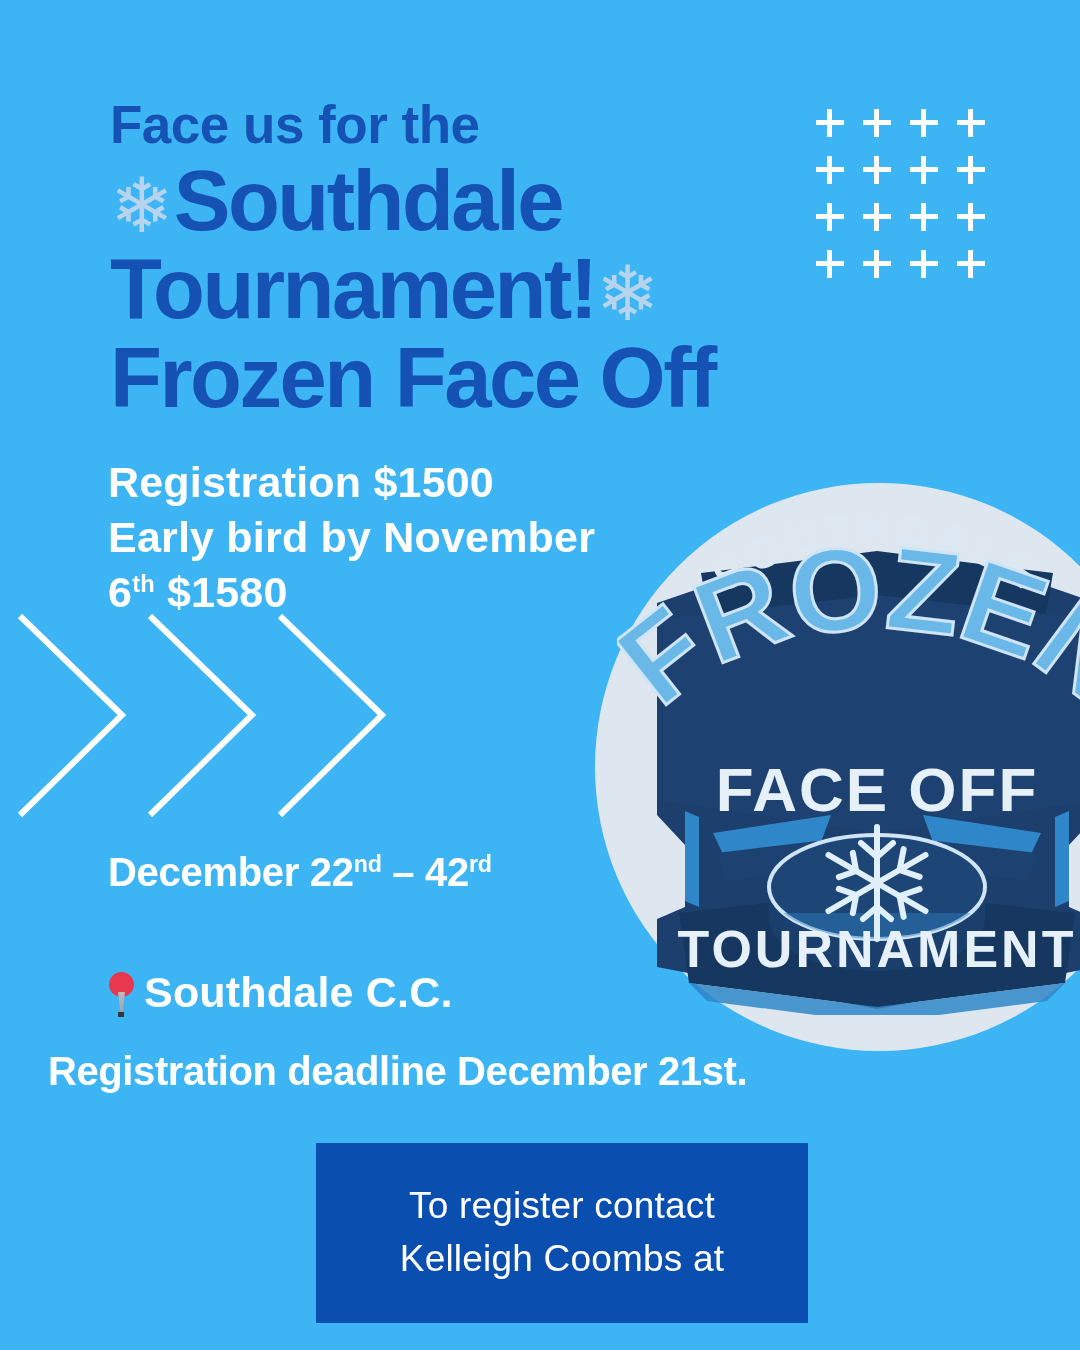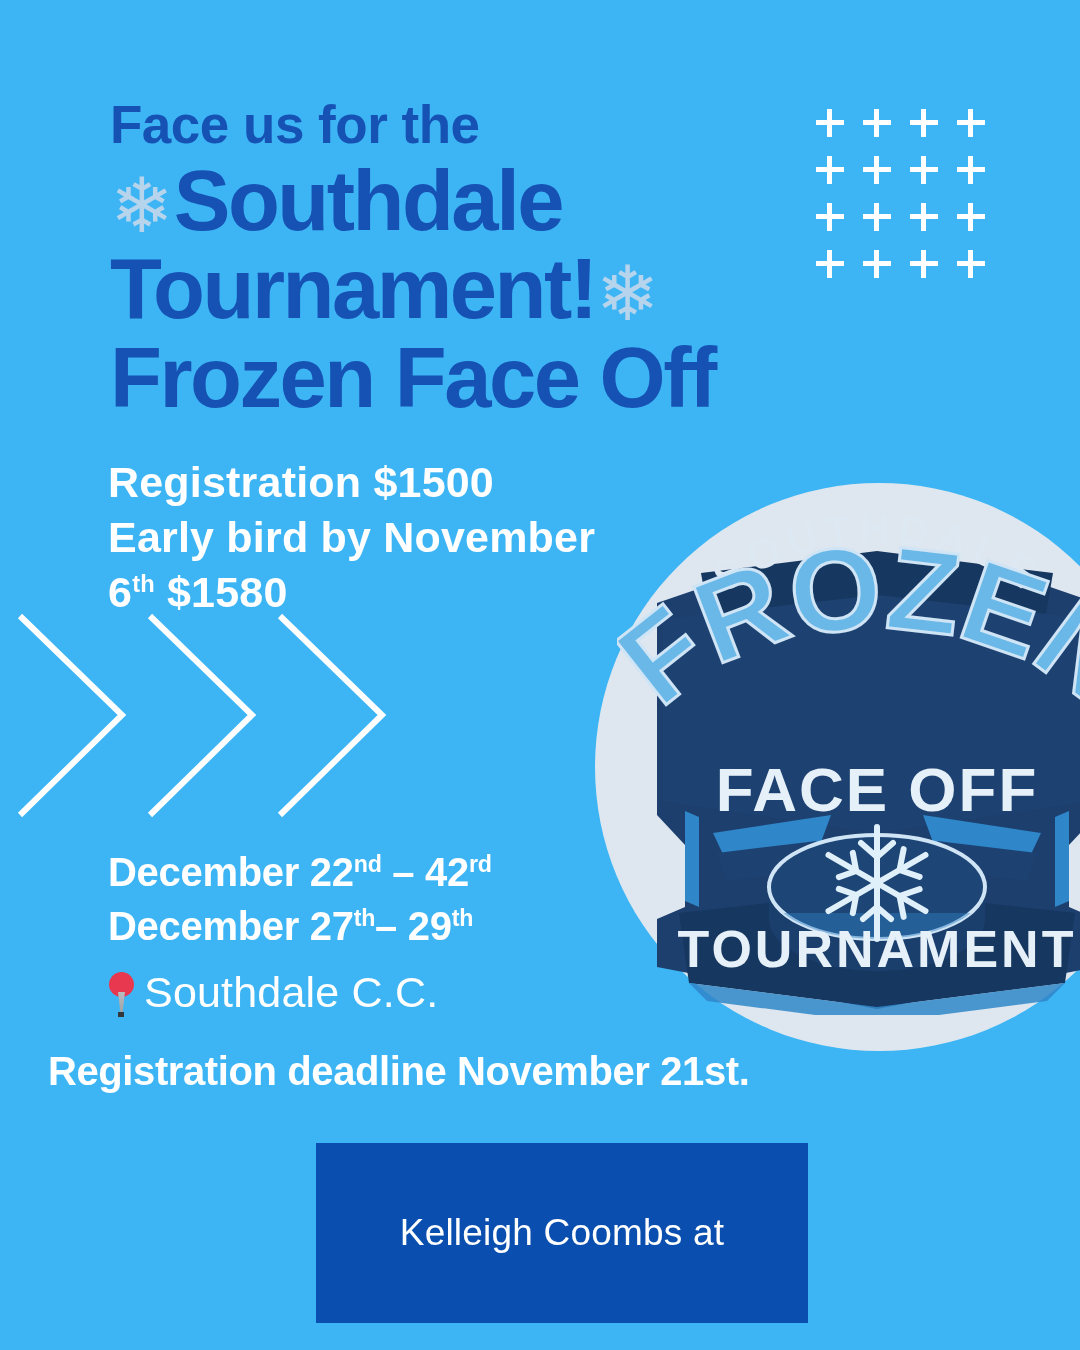--- a/index.html
+++ b/index.html
@@ -67,21 +67,21 @@
   .dates{
     position:absolute;left:108px;top:845px;width:520px;
     font-size:40px;font-weight:700;color:#ffffff;
     line-height:1.35;letter-spacing:-0.3px;
   }
   .dates sup{font-size:0.58em;vertical-align:super;}
 
   
   .venue{
     position:absolute;left:104px;top:968px;
-    font-size:43px;font-weight:400;color:#ffffff;
+    font-size:43px;font-weight:700;color:#ffffff;
     letter-spacing:0.2px;display:flex;align-items:center;gap:6px;
   }
   .pin{display:inline-block;width:34px;height:46px;position:relative;}
   .pin .head{
     position:absolute;left:5px;top:2px;width:25px;height:25px;
     border-radius:50%;background:#e8384f;
   }
   .pin .needle{
     position:absolute;left:14px;top:22px;width:7px;height:24px;
     background:linear-gradient(#b9bcc0,#9aa0a6);
@@ -176,37 +176,35 @@
         <path d="M270 4 L372 103 L270 203"></path>
         <path d="M400 4 L502 103 L400 203"></path>
       </g>
     </svg>
   </div>
 
   <div class="dates">
     <div>
       <span>December </span><span>22</span><sup>nd</sup><span> – </span><span>42</span><sup>rd</sup>
     </div>
-    <div>
-      <span>December </span><span>27</span><sup>th</sup><span>– </span><span>29</span><sup>th</sup>
-    </div>
   </div>
 
   <div class="venue">
     <span class="pin">
       <span class="head"></span>
         <span class="needle"></span>
         <span class="tip"></span>
     </span>
     <span>Southdale C.C.</span>
   </div>
 
-  <div class="deadline">Registration deadline November 21st.</div>
+  <div class="deadline">Registration deadline December 21st.</div>
 
   <div class="contactbox">
+    <div class="line">To register contact</div>
     <div class="line">Kelleigh Coombs at</div>
   </div>
 
   <div class="logo-wrap">
     <div class="logo-circle"></div>
     <svg class="logo-svg" viewBox="0 0 520 500">
       <defs>
         <path id="arcTop" d="M78 112 A 210 168 0 0 1 442 112"></path>
         <path id="arcFrozen" d="M46 196 A 250 170 0 0 1 474 196"></path>
         <clipPath id="puckClip">

